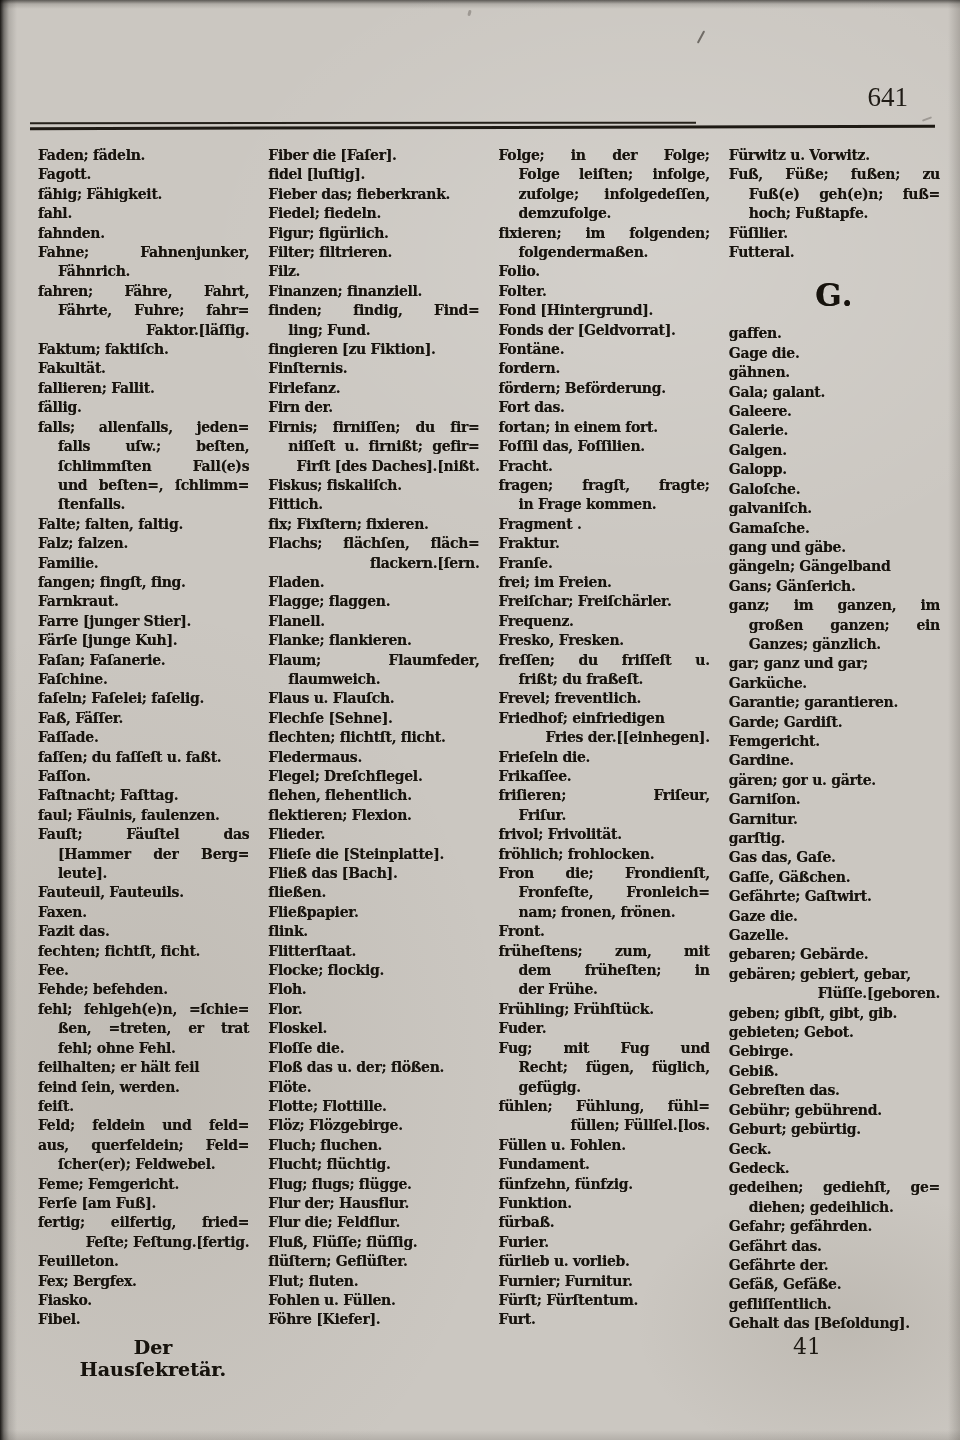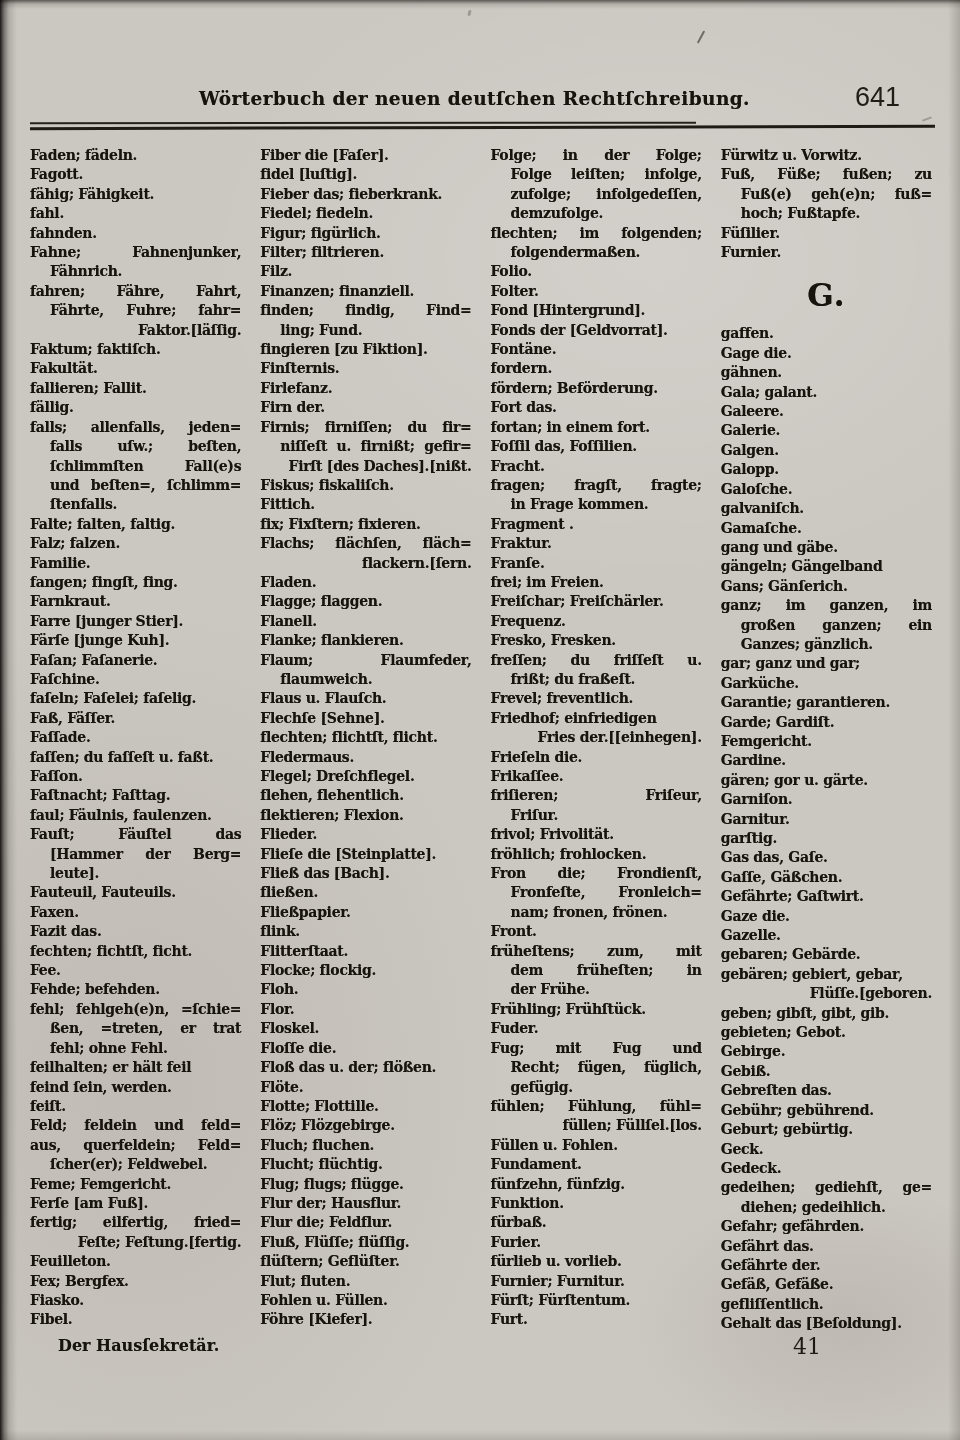--- a/index.html
+++ b/index.html
@@ -18,59 +18,58 @@
       radial-gradient(ellipse 300px 200px at 88% 92%, rgba(95,85,68,0.12), rgba(0,0,0,0) 70%);
     overflow:hidden;
   }
   .header-title{
     position:absolute;top:88px;left:50%;transform:translateX(-51%);
     white-space:nowrap;font-family:"DejaVu Serif", serif;font-weight:700;
     font-size:18.5px;letter-spacing:0.4px;
     text-shadow:0 0 0.5px rgba(23,19,13,0.6);
   }
   .page-number{
-    position:absolute;top:82px;right:60px;
-    font-family:Liberation Sans, sans-serif;font-size:27px;font-weight:400;color:#201c16;margin-left:28px;
+    position:absolute;top:82px;right:52px;
+    font-family:Liberation Serif, serif;font-size:27px;font-weight:400;color:#201c16;margin-left:28px;
   }
   .rule-thin{position:absolute;top:122px;left:30px;width:666px;height:2px;background:#26221b;transform:rotate(-0.05deg);}
   .rule-thick{position:absolute;top:126px;left:30px;width:905px;height:3px;background:#1e1a14;transform:rotate(-0.15deg);}
-  .cols{position:absolute;top:146px;left:30px;width:902px;display:flex;gap:19px;}
+  .cols{position:absolute;top:146px;left:38px;width:902px;display:flex;gap:19px;}
   .col{flex:1 1 0;min-width:0;}
   .line{
     font-family:"DejaVu Serif", "Liberation Serif", serif;font-weight:700;
     font-size:14px;line-height:19.4px;letter-spacing:-0.3px;
     white-space:nowrap;text-shadow:0 0 0.5px rgba(23,19,13,0.55);
   }
   .line.just{white-space:normal;text-align:justify;text-align-last:justify;}
   .line.ind{padding-left:20px;}
   .line.split{display:flex;justify-content:flex-end;white-space:nowrap;}
   .heading{
     font-family:"DejaVu Serif", serif;font-weight:700;font-size:31px;
     text-align:center;padding:15px 0 11px;letter-spacing:1px;
     text-shadow:0 0 0.6px rgba(23,19,13,0.7);
   }
   .footer-note{
-    position:absolute;top:1336px;left:58px;width:190px;text-align:left;
-    font-family:"DejaVu Serif", serif;font-weight:700;font-size:16px;
+    position:absolute;top:1336px;left:58px;width:190px;text-align:center;
+    font-family:"DejaVu Serif", serif;font-weight:700;font-size:19px;
     text-shadow:0 0 0.4px rgba(23,19,13,0.5);
   }
   .footer-number{
     position:absolute;top:1334px;left:793px;
     font-family:"DejaVu Serif", serif;font-size:22px;font-weight:400;color:#1d1913;
   }
   .artifact{position:absolute;background:rgba(35,30,24,0.55);border-radius:2px;}
   .a1{top:30px;left:700px;width:2px;height:14px;transform:rotate(28deg);}
   .a2{top:10px;left:468px;width:3px;height:6px;transform:rotate(15deg);opacity:.5;}
   .a3{top:118px;left:922px;width:10px;height:2px;transform:rotate(-20deg);opacity:.5;}
 </style>
 </head>
 <body>
 
 <div class="page">
-  <div class="header-title">Wörterbuch der neuen deutſchen Rechtſchreibung.</div>
   <div class="page-number">641</div>
   <div class="rule-thin"></div>
   <div class="rule-thick"></div>
 
   <div class="cols">
     <div class="col">
         <div class="line">Faden; fädeln.</div>
         <div class="line">Fagott.</div>
         <div class="line">fähig; Fähigkeit.</div>
         <div class="line">fahl.</div>
@@ -205,21 +204,21 @@
         <div class="line">flüſtern; Geflüſter.</div>
         <div class="line">Flut; fluten.</div>
         <div class="line">Fohlen u. Füllen.</div>
         <div class="line">Föhre [Kiefer].</div>
       </div>
     <div class="col">
         <div class="line just">Folge; in der Folge;</div>
         <div class="line ind just">Folge leiſten; infolge,</div>
         <div class="line ind just">zufolge; infolgedeſſen,</div>
         <div class="line ind">demzufolge.</div>
-        <div class="line just">flechten; im folgenden;</div>
+        <div class="line just">fixieren; im folgenden;</div>
         <div class="line ind">folgendermaßen.</div>
         <div class="line">Folio.</div>
         <div class="line">Folter.</div>
         <div class="line">Fond [Hintergrund].</div>
         <div class="line">Fonds der [Geldvorrat].</div>
         <div class="line">Fontäne.</div>
         <div class="line">fordern.</div>
         <div class="line">fördern; Beförderung.</div>
         <div class="line">Fort das.</div>
         <div class="line">fortan; in einem fort.</div>
@@ -275,21 +274,21 @@
         <div class="line">Furnier; Furnitur.</div>
         <div class="line">Fürſt; Fürſtentum.</div>
         <div class="line">Furt.</div>
       </div>
     <div class="col">
         <div class="line">Fürwitz u. Vorwitz.</div>
         <div class="line just">Fuß, Füße; fußen; zu</div>
         <div class="line ind just">Fuß(e) geh(e)n; fuß=</div>
         <div class="line ind">hoch; Fußtapfe.</div>
         <div class="line">Füſilier.</div>
-        <div class="line">Furnier.</div>
+        <div class="line">Futteral.</div>
         <div class="heading">G.</div>
         <div class="line">gaffen.</div>
         <div class="line">Gage die.</div>
         <div class="line">gähnen.</div>
         <div class="line">Gala; galant.</div>
         <div class="line">Galeere.</div>
         <div class="line">Galerie.</div>
         <div class="line">Galgen.</div>
         <div class="line">Galopp.</div>
         <div class="line">Galoſche.</div>

